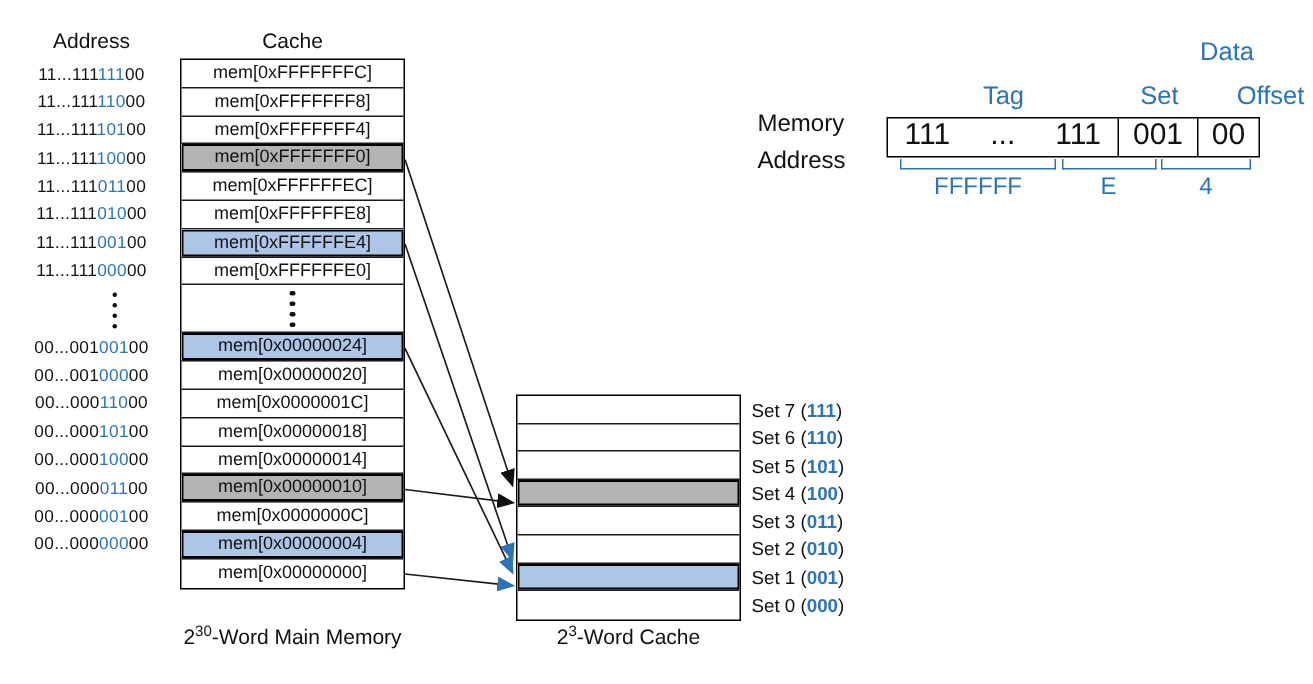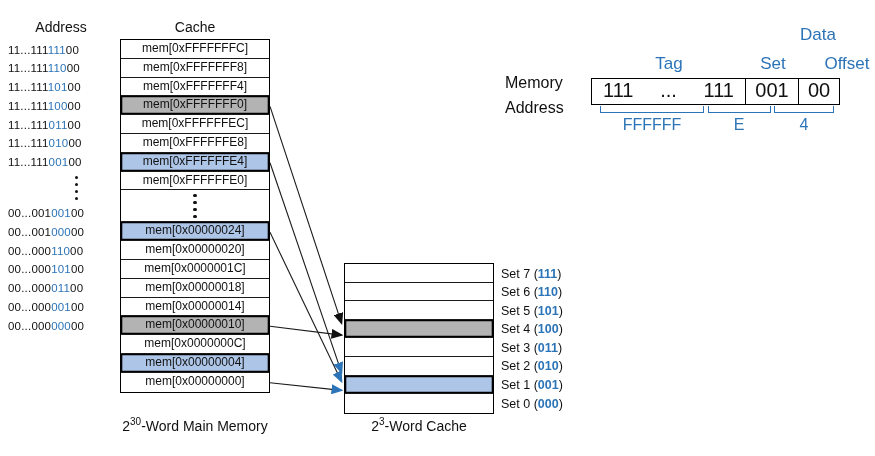--- a/index.html
+++ b/index.html
@@ -13,21 +13,21 @@
     position:relative;width:875px;height:456px;background:#ffffff;
     font-family:"Liberation Sans", sans-serif;color:#111;overflow:hidden;
   }
   
   .hdr{position:absolute;top:19px;font-size:14px;text-align:center;white-space:nowrap;}
   #addr-header{left:8px;width:106px;}
   #data-header{left:120px;width:150px;}
 
   
   #addr-col{position:absolute;left:8px;top:40.5px;width:106px;}
-  .addr-row{height:18.8px;line-height:18.8px;font-size:11.5px;text-align:left;
+  .addr-row{height:18.8px;line-height:18.8px;font-size:11.5px;text-align:center;
             white-space:nowrap;letter-spacing:.2px;}
   .addr-row .set-bits{color:var(--blue);}
 
   
   #data-col{position:absolute;left:120px;top:39px;width:150px;
             border:1.5px solid #000;box-sizing:border-box;background:#fff;}
   .data-row{height:18.8px;line-height:17.8px;font-size:12px;text-align:center;
             border-bottom:1px solid var(--line);box-sizing:border-box;white-space:nowrap;}
   #data-bottom .data-row:last-child{border-bottom:none;}
   .hl-gray{background:var(--gray);box-shadow:inset 0 0 0 1.3px #000;}
@@ -95,34 +95,36 @@
 
   <div id="addr-col">
     <div id="addr-top">
         <div class="addr-row"><span>11...111</span><span class="set-bits">111</span><span>00</span></div>
         <div class="addr-row"><span>11...111</span><span class="set-bits">110</span><span>00</span></div>
         <div class="addr-row"><span>11...111</span><span class="set-bits">101</span><span>00</span></div>
         <div class="addr-row"><span>11...111</span><span class="set-bits">100</span><span>00</span></div>
         <div class="addr-row"><span>11...111</span><span class="set-bits">011</span><span>00</span></div>
         <div class="addr-row"><span>11...111</span><span class="set-bits">010</span><span>00</span></div>
         <div class="addr-row"><span>11...111</span><span class="set-bits">001</span><span>00</span></div>
+        <div class="addr-row"><span>11...111</span><span class="set-bits">000</span><span>00</span></div>
       </div>
     <div class="ellipsis-row" id="addr-ell">
       <div class="vdots">
         <div class="dot"></div>
         <div class="dot"></div>
         <div class="dot"></div>
         <div class="dot"></div>
       </div>
     </div>
     <div id="addr-bottom">
         <div class="addr-row"><span>00...001</span><span class="set-bits">001</span><span>00</span></div>
         <div class="addr-row"><span>00...001</span><span class="set-bits">000</span><span>00</span></div>
         <div class="addr-row"><span>00...000</span><span class="set-bits">110</span><span>00</span></div>
         <div class="addr-row"><span>00...000</span><span class="set-bits">101</span><span>00</span></div>
+        <div class="addr-row"><span>00...000</span><span class="set-bits">100</span><span>00</span></div>
         <div class="addr-row"><span>00...000</span><span class="set-bits">011</span><span>00</span></div>
         <div class="addr-row"><span>00...000</span><span class="set-bits">001</span><span>00</span></div>
         <div class="addr-row"><span>00...000</span><span class="set-bits">000</span><span>00</span></div>
       </div>
   </div>
 
   <div id="data-col">
     <div id="data-top">
         <div class="data-row">mem[0xFFFFFFFC]</div>
         <div class="data-row">mem[0xFFFFFFF8]</div>

